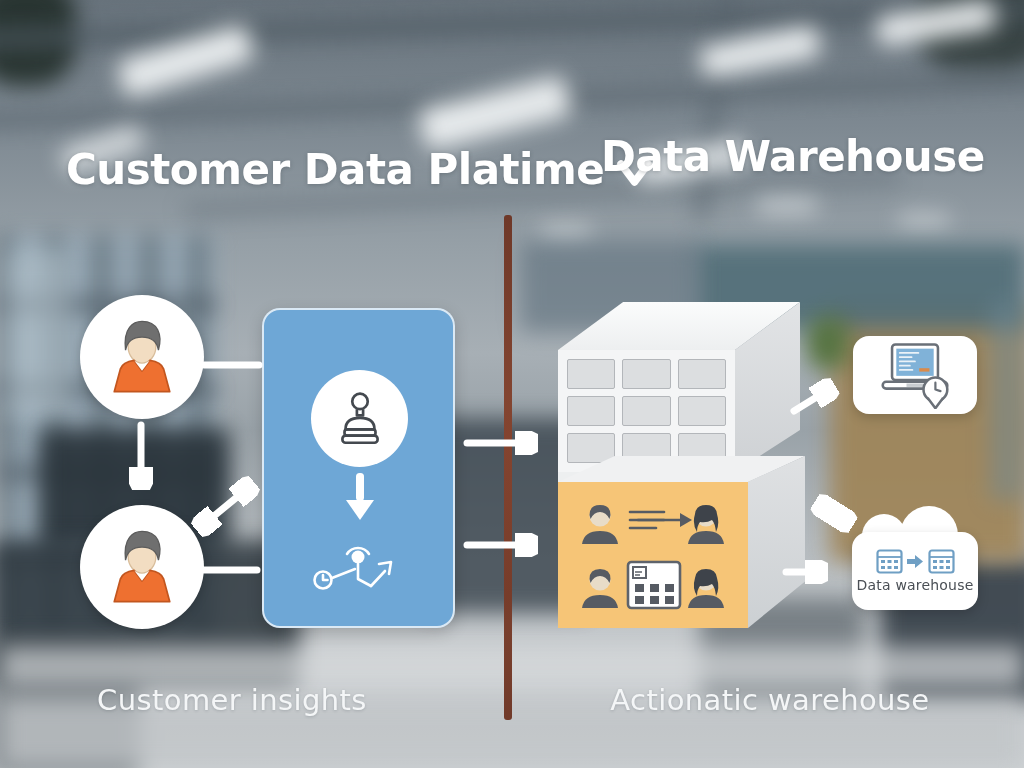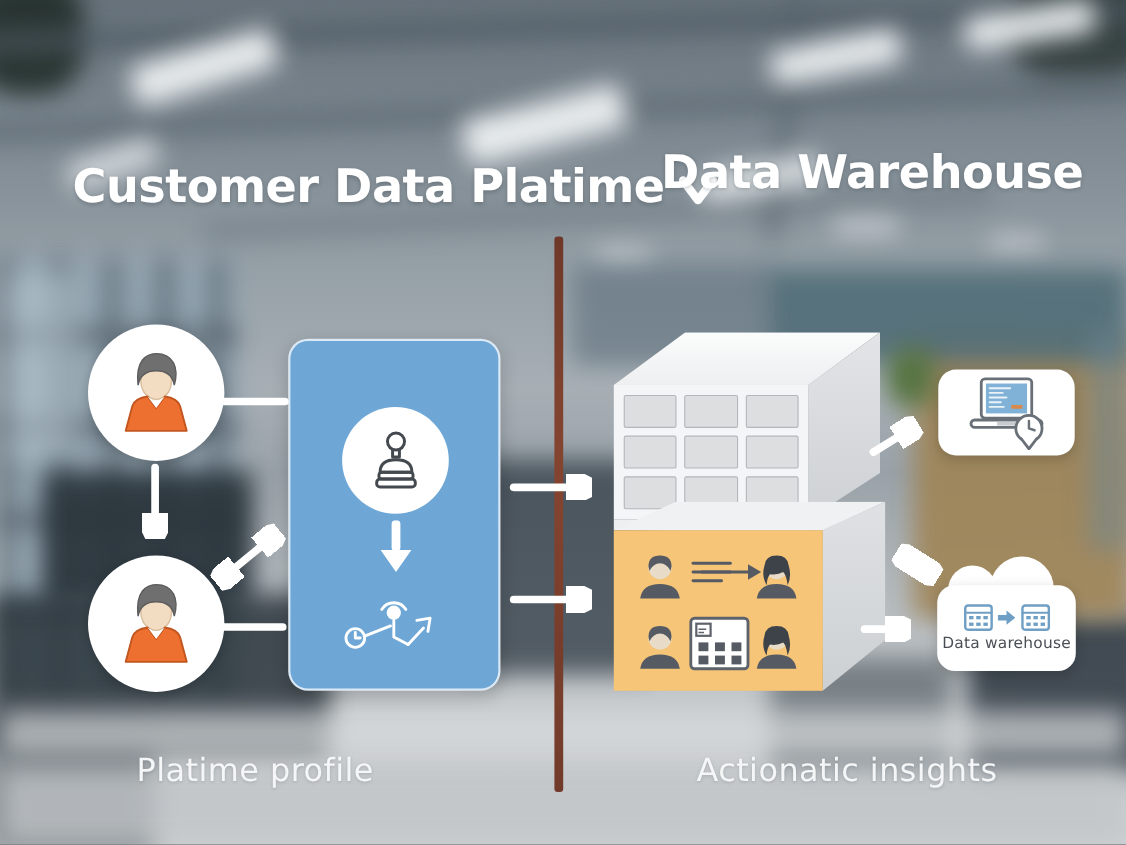--- a/index.html
+++ b/index.html
@@ -325,16 +325,16 @@
     <path d="M204 570 H257"></path>
     <path d="M141 425 V482" marker-end="url(#ah)"></path>
     <path d="M203 525 L248 488" marker-start="url(#ah)" marker-end="url(#ah)"></path>
     <path d="M467 443 H530" marker-end="url(#ah)"></path>
     <path d="M467 545 H530" marker-end="url(#ah)"></path>
     <path d="M794 411 L828 390" marker-end="url(#ah)"></path>
     <path d="M822 506 L846 521" marker-start="url(#ah)" marker-end="url(#ah)"></path>
     <path d="M786 572 H820" marker-end="url(#ah)"></path>
   </svg>
 
-  <div class="caption caption-left">Platime profile</div>
-  <div class="caption caption-right">Actionatic insights</div>
+  <div class="caption caption-left">Customer insights</div>
+  <div class="caption caption-right">Actionatic warehouse</div>
 
 </div>
 
 </body></html>

